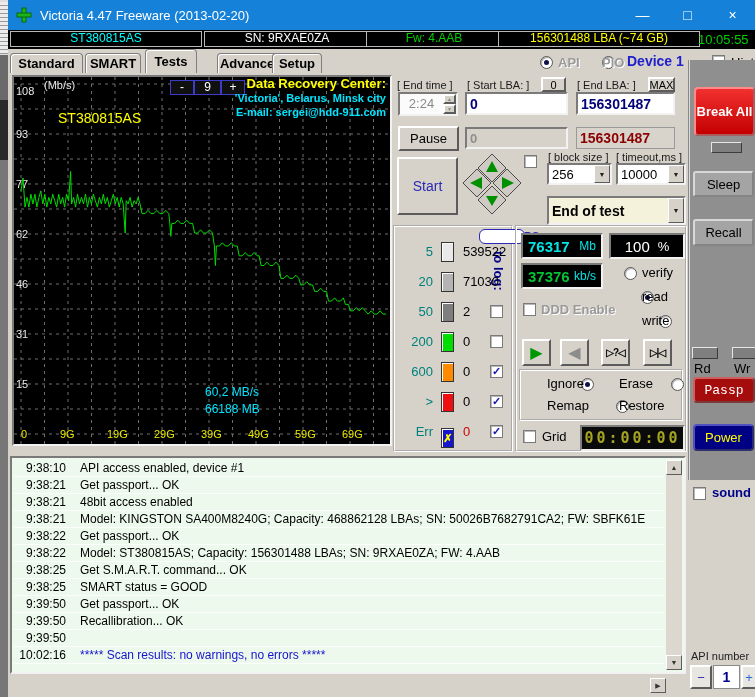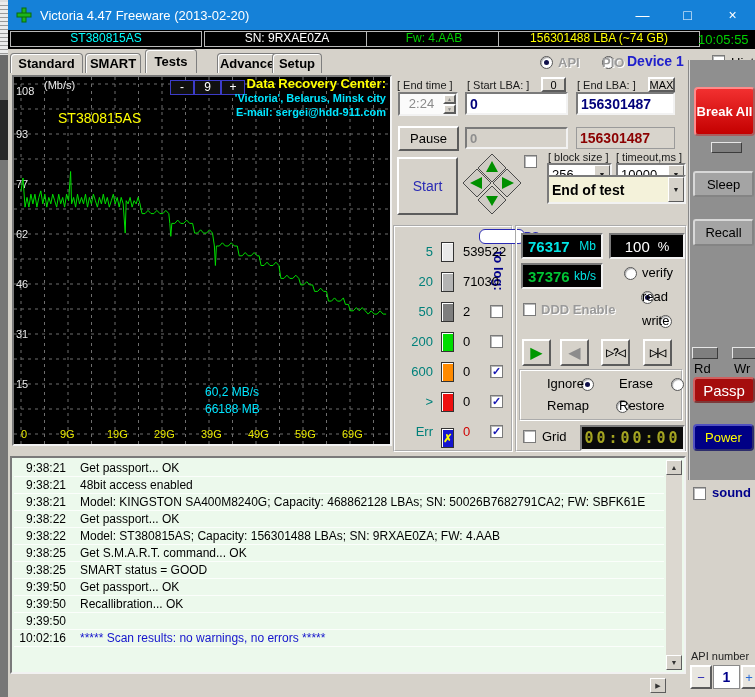--- a/index.html
+++ b/index.html
@@ -45,21 +45,21 @@
   .banner { text-align:right; line-height:14px; }
   
   .lat-label { font-size:13px; color:#00807a; text-align:right; width:36px; display:inline-block; }
   .swatch { width:13px; height:20px; border:1px solid #333; box-shadow:1px 1px 0 #fff inset; text-align:center; font-size:11px; line-height:18px; color:#ffff00; font-weight:bold; }
   .vtext { writing-mode:vertical-rl; color:#00008b; font-weight:bold; font-size:13px; }
   
   .side-dark { left:688px; top:60px; width:67px; height:420px; background:#8f8f8f; border-left:2px groove #dcdcdc; }
   .redbtn { background:linear-gradient(#f23030,#c40000); border:2px outset #ff8a8a; border-radius:4px; color:#fff; font-weight:bold; font-size:13px; display:flex; align-items:center; justify-content:center; }
   .graybtn { background:#a4a4a4; border:2px outset #d8d8d8; border-radius:3px; color:#000; font-size:13px; display:flex; align-items:center; justify-content:center; }
   .graybtn.ul::first-letter, .navybtn.ul::first-letter { text-decoration:underline; }
-  .darkred { background:#a50d0d; border:2px outset #d06060; border-radius:4px; color:#fff; font-size:15px; display:flex; align-items:center; justify-content:center; }
+  .darkred { background:#a50d0d; border:2px outset #d06060; border-radius:4px; color:#fff; font-size:13px; display:flex; align-items:center; justify-content:center;font-family:Liberation Mono, monospace; }
   .navybtn { background:#000085; border:2px outset #5050c0; border-radius:4px; color:#ffff00; font-size:13px; display:flex; align-items:center; justify-content:center; }
   .led { background:#7f7f7f; border:1px solid; border-color:#e6e6e6 #3c3c3c #3c3c3c #e6e6e6; }
   
   .logbox { left:10px; top:456px; width:676px; height:218px; background:#ecf9ec; border:2px solid; border-color:#7a7a7a #f2f2f2 #f2f2f2 #7a7a7a; overflow:hidden; }
   .logrow { display:flex; height:17px; line-height:16px; font-size:12px; border-bottom:1px solid rgba(255,255,255,.8); white-space:nowrap; }
   .logtime { width:52px; text-align:right; margin-right:14px; flex:none; }
   .logrow.hl .logtext { color:#1414cc; }
   .scroll { position:absolute; right:2px; top:2px; bottom:2px; width:16px; background:#dcd8d0; }
   .sarr { position:absolute; left:0; width:16px; height:15px; background:#d6d2ca; border:1px solid; border-color:#fff #5c5c5c #5c5c5c #fff; font-size:7px; color:#333; text-align:center; line-height:13px; }
   .timer { background:#000; border:2px solid; border-color:#7a7a7a #f2f2f2 #f2f2f2 #7a7a7a; color:#a3a318; font-family:"DejaVu Sans Mono", monospace; font-size:15px; font-weight:bold; letter-spacing:3px; display:flex; align-items:center; justify-content:center; opacity:.95; }
@@ -227,21 +227,21 @@
   <span class="abs blabel" style="left:548px;top:151px;">[ block size ]</span>
   <div class="abs combo" style="left:547px;top:163px;width:65px;height:22px;">
     <span>256</span>
     <span class="arrowbtn">▼</span>
   </div>
   <span class="abs blabel" style="left:616px;top:151px;">[ timeout,ms ]</span>
   <div class="abs combo" style="left:616px;top:163px;width:70px;height:22px;">
     <span>10000</span>
     <span class="arrowbtn">▼</span>
   </div>
-  <div class="abs combo" style="left:547px;top:175px;width:139px;height:29px;background:#f4f2da;font-weight:bold;font-size:14px;">
+  <div class="abs combo" style="left:547px;top:196px;width:139px;height:29px;background:#f4f2da;font-weight:bold;font-size:14px;">
     <span>End of test</span>
     <span class="arrowbtn">▼</span>
   </div>
 
   
   <div class="abs panel" style="left:393px;top:225px;width:120px;height:227px;">
     <span class="abs" style="left:84px;top:2px;width:31px;height:15px;background:#fff;border:1px solid #2a2ab4;border-radius:6px;color:#2a2ab4;font-weight:bold;font-size:11px;text-align:center;line-height:13px;padding-left:44px;">RS</span>
     <span class="abs vtext" style="left:96px;top:24px;height:70px;">to log:</span>
 
     <div class="abs" style="left:2px;top:15px;">
@@ -345,20 +345,24 @@
   <span class="abs" style="left:712px;top:485px;font-size:13px;font-weight:bold;color:#00008b;">sound</span>
   <span class="abs" style="left:691px;top:650px;font-size:11px;color:#222;">API number</span>
   <span class="abs btn3d" style="left:690px;top:665px;width:22px;height:24px;color:#2a2ab4;background:#e8e6e0;">−</span>
   <span class="abs" style="left:713px;top:665px;width:27px;height:24px;background:#fff;border:1px solid #8a8a8a;color:#00008b;font-weight:bold;font-size:14px;display:flex;align-items:center;justify-content:center;">1</span>
   <span class="abs btn3d" style="left:741px;top:665px;width:16px;height:24px;color:#2a6ad4;background:#e8e6e0;">+</span>
 
   
   <div class="abs logbox">
     <div style="position:absolute;left:2px;top:2px;right:20px;">
       <div class="logrow">
+          <span class="logtime">9:38:10</span>
+          <span class="logtext">API access enabled, device #1</span>
+        </div>
+      <div class="logrow">
           <span class="logtime">9:38:21</span>
           <span class="logtext">Get passport... OK</span>
         </div>
       <div class="logrow">
           <span class="logtime">9:38:21</span>
           <span class="logtext">48bit access enabled</span>
         </div>
       <div class="logrow">
           <span class="logtime">9:38:21</span>
           <span class="logtext">Model: KINGSTON SA400M8240G; Capacity: 468862128 LBAs; SN: 50026B7682791CA2; FW: SBFK61E</span>

